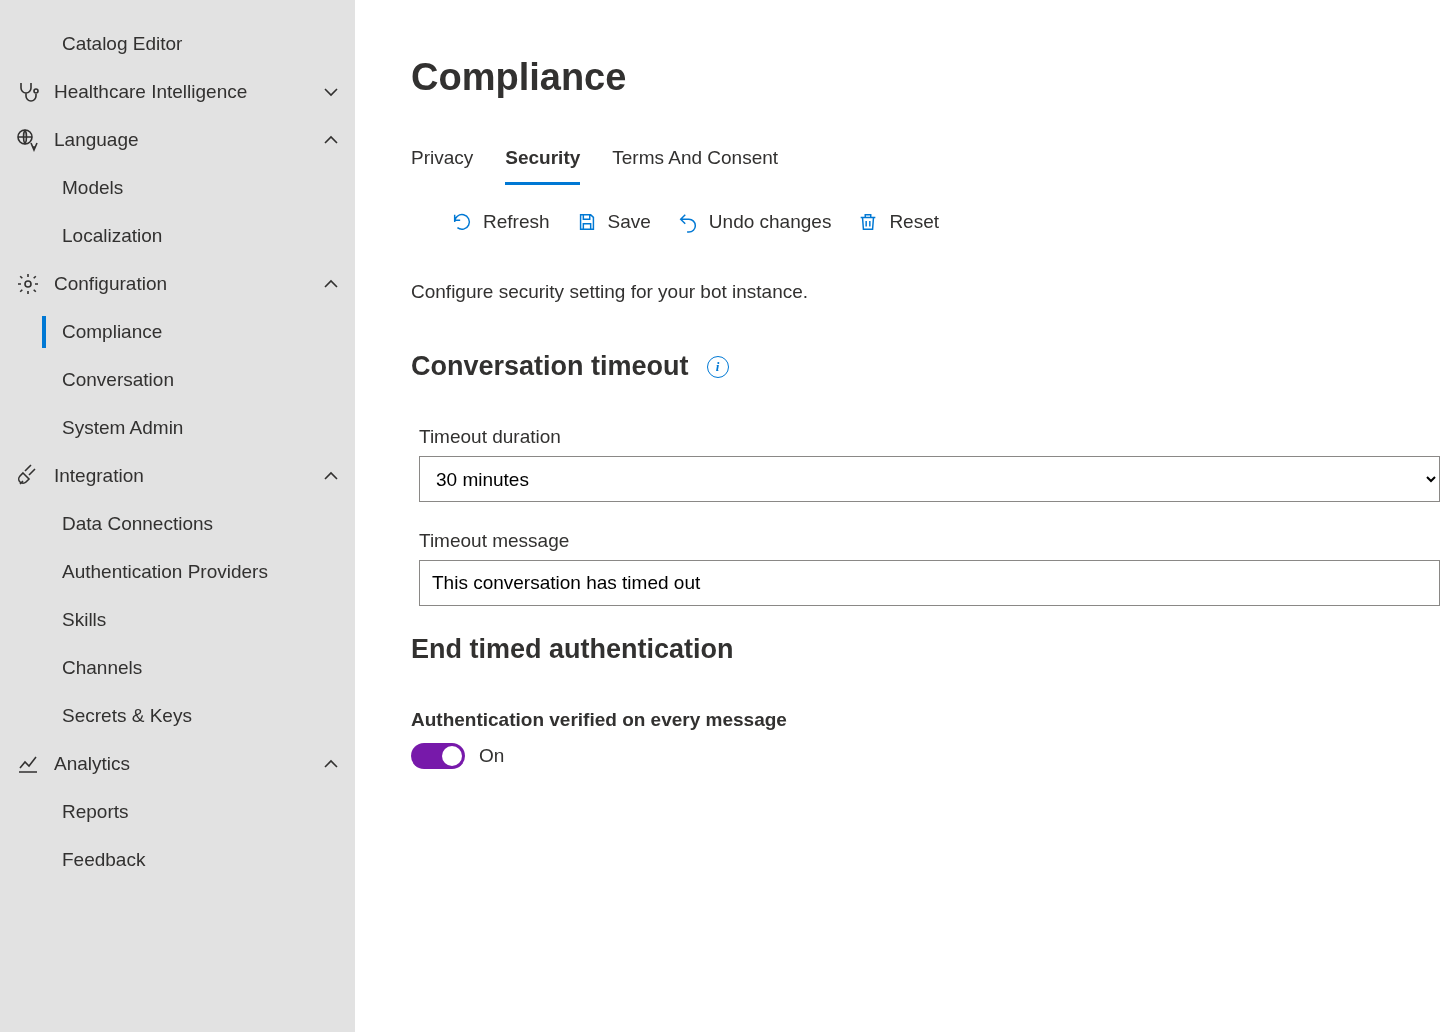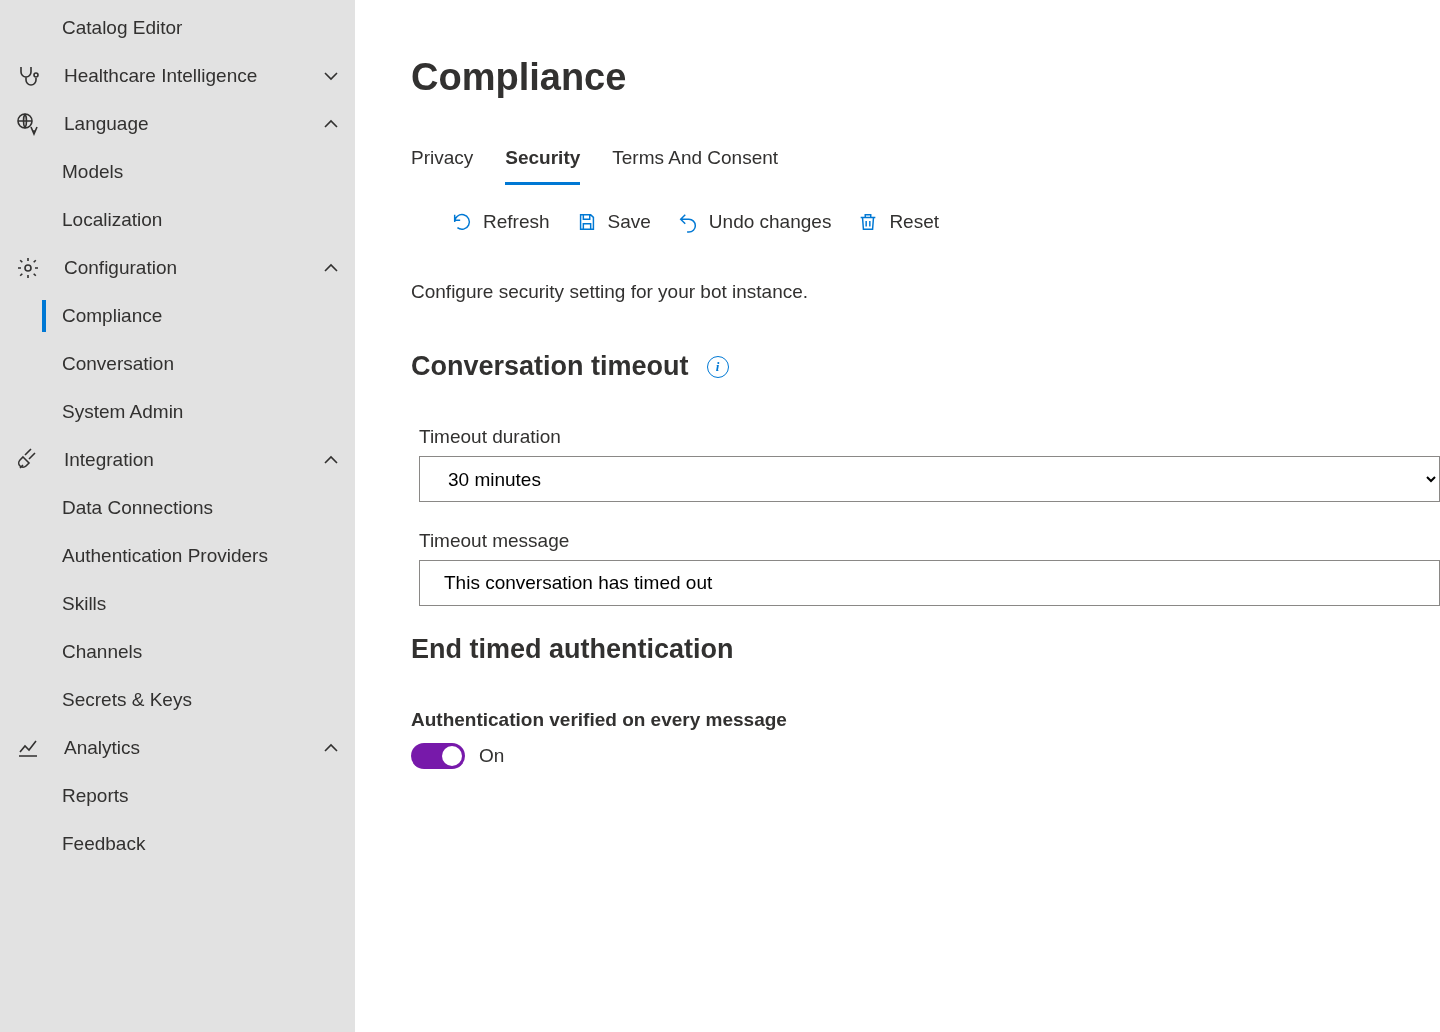--- a/index.html
+++ b/index.html
@@ -9,41 +9,41 @@
     background: #fff;
     display: flex;
     height: 100vh;
     overflow: hidden;
   }
   
   .sidebar {
     width: 355px;
     background: #e2e2e2;
     overflow-y: auto;
-    padding-top: 4px;
+    padding-top: 20px;
     flex-shrink: 0;
   }
   .sidebar::-webkit-scrollbar { width: 8px; }
   .sidebar::-webkit-scrollbar-thumb { background: #9b9b9b; border-radius: 4px; }
   .nav-group-head, .nav-item {
     display: flex;
     align-items: center;
     height: 48px;
     padding: 0 12px 0 16px;
     font-size: 19px;
     color: #323130;
     cursor: pointer;
     position: relative;
   }
   .nav-group-head .icon24, .nav-item .icon24 {
     width: 24px; height: 24px;
     display: flex; align-items: center; justify-content: center;
     flex-shrink: 0;
   }
-  .nav-group-head .label { margin-left: 24px; flex: 1; }
+  .nav-group-head .label { margin-left: 14px; flex: 1; }
   .nav-item { padding-left: 62px; }
   .nav-item.active::before {
     content: "";
     position: absolute;
     left: 42px; top: 8px; bottom: 8px;
     width: 4px;
     background: #0078d4;
   }
   .chev {
     width: 24px; height: 24px;
@@ -112,21 +112,21 @@
     border-radius: 50%;
     display: inline-flex; align-items: center; justify-content: center;
     font-size: 13px; font-style: italic; font-family: Georgia, serif;
   }
   .field { margin-bottom: 28px; margin-left: 8px; }
   .field label { display:block; font-size: 19px; margin-bottom: 8px; }
   .field select, .field input[type="text"] {
     width: 100%;
     height: 46px;
     font-size: 19px;
-    padding: 0 24px;
+    padding: 0 12px;
     border: 1px solid #8a8886;
     background: #fff;
     font-family: inherit;
   }
   h2.section2 { font-size: 27px; font-weight:700; margin: 24px 0 44px; }
   .toggle-row { font-size: 19px; font-weight: 600; margin-bottom: 12px; }
   .toggle-wrap { display:flex; align-items:center; gap:14px; }
   .toggle {
     width: 54px; height: 26px;
     background: #7719aa;

